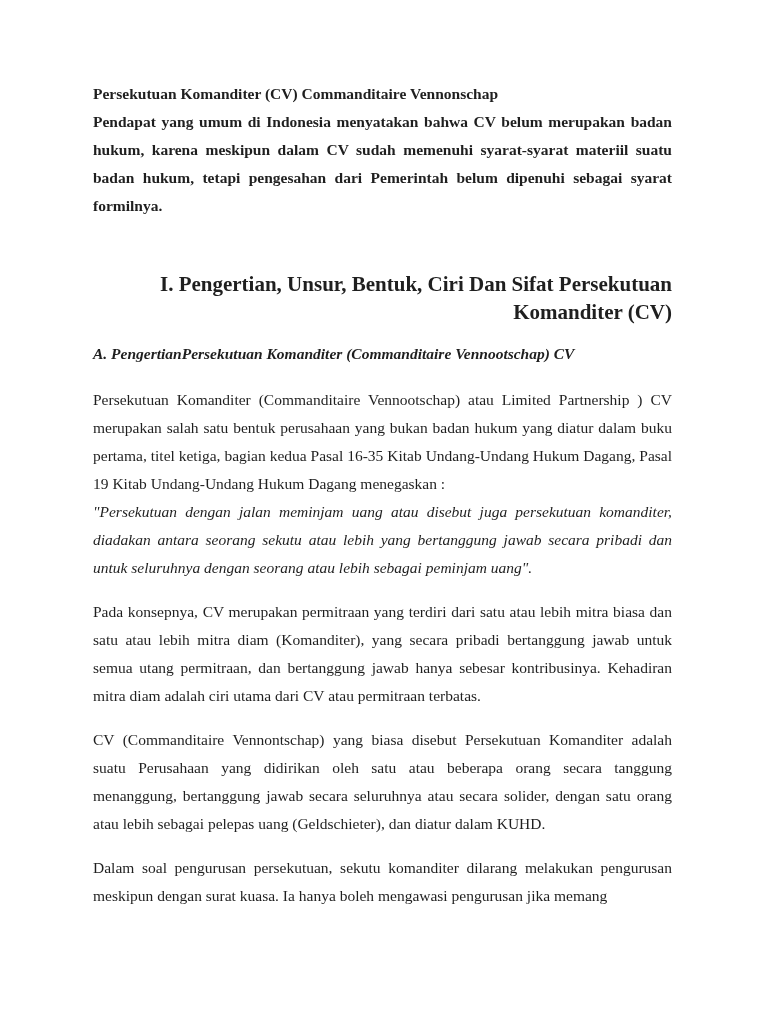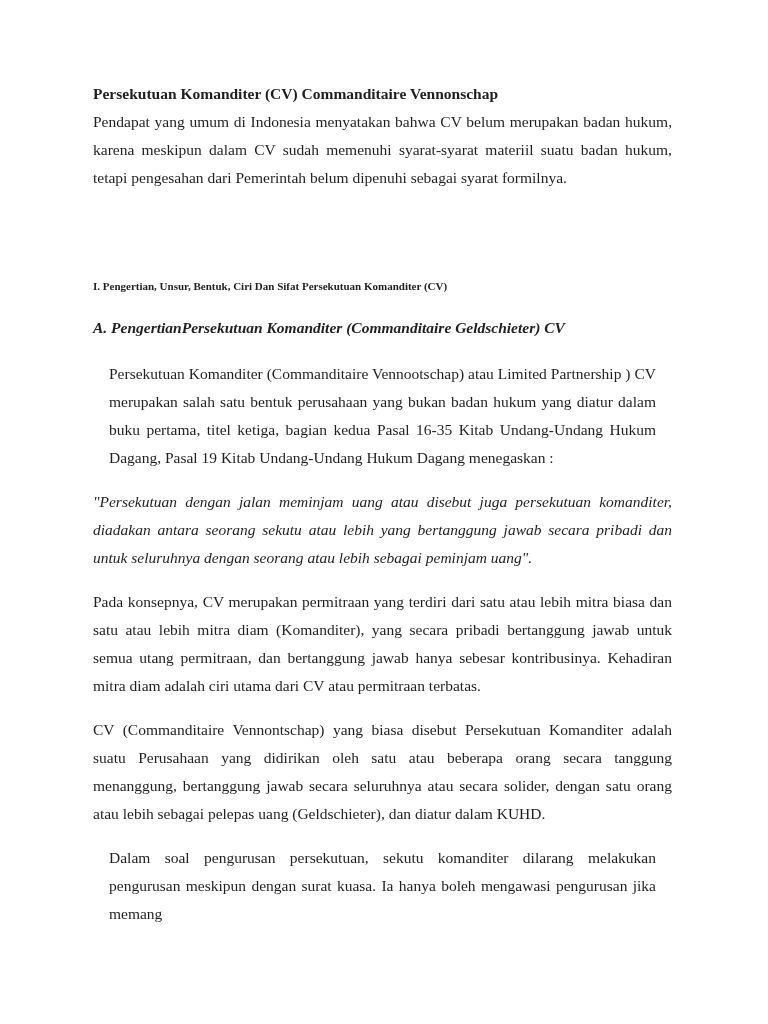--- a/index.html
+++ b/index.html
@@ -28,58 +28,59 @@
     font-weight: bold;
     margin: 0;
     text-align: left;
   }
   .para {
     margin: 0 0 16px 0;
     text-align: justify;
     text-justify: inter-word;
   }
   .para-intro {
-    margin: 0 0 80px 0;
+    margin: 0 0 50px 0;
+    font-weight: bold;
   }
   .section-heading {
-    font-size: 11px;
+    font-size: 21px;
     font-weight: bold;
     margin: 0 0 14px 0;
-    text-align: left;
+    text-align: right;
   }
   .subsection-heading {
     font-size: 15.5px;
     font-weight: bold;
     font-style: italic;
     margin: 0 0 18px 0;
     text-align: left;
   }
   .para-definition {
-    margin: 16px;
+    margin: 0;
   }
   .quote {
     font-style: italic;
     margin: 0 0 16px 0;
   }
   .para-last {
-    margin: 16px;
+    margin: 0;
   }
 </style>
 </head>
 <body>
 
 <div class="page">
 
   <h1 class="doc-title">Persekutuan Komanditer (CV) Commanditaire Vennonschap</h1>
 
   <p class="para para-intro">Pendapat yang umum di Indonesia menyatakan bahwa CV belum merupakan badan hukum, karena meskipun dalam CV sudah memenuhi syarat-syarat materiil suatu badan hukum, tetapi pengesahan dari Pemerintah belum dipenuhi sebagai syarat formilnya.</p>
 
   <h2 class="section-heading">I. Pengertian, Unsur, Bentuk, Ciri Dan Sifat  Persekutuan Komanditer (CV)</h2>
 
-  <h3 class="subsection-heading">A. PengertianPersekutuan Komanditer (Commanditaire Geldschieter) CV</h3>
+  <h3 class="subsection-heading">A. PengertianPersekutuan Komanditer (Commanditaire Vennootschap) CV</h3>
 
   <p class="para para-definition">Persekutuan Komanditer (Commanditaire Vennootschap) atau Limited Partnership ) CV merupakan salah satu bentuk perusahaan yang bukan badan hukum yang diatur dalam buku pertama, titel ketiga, bagian kedua Pasal 16-35 Kitab Undang-Undang Hukum Dagang, Pasal 19 Kitab Undang-Undang Hukum Dagang menegaskan :</p>
 
   <p class="para quote">"Persekutuan dengan jalan meminjam uang atau disebut juga persekutuan komanditer, diadakan antara seorang sekutu atau lebih yang bertanggung jawab secara pribadi dan untuk seluruhnya dengan seorang atau lebih sebagai peminjam uang".</p>
 
   <p class="para">Pada konsepnya, CV merupakan permitraan yang terdiri dari satu atau lebih mitra biasa dan satu atau lebih mitra diam (Komanditer), yang secara pribadi bertanggung jawab untuk semua utang permitraan, dan bertanggung jawab hanya sebesar kontribusinya. Kehadiran mitra diam adalah ciri utama dari CV atau permitraan terbatas.</p>
 
   <p class="para">CV (Commanditaire Vennontschap) yang biasa disebut Persekutuan Komanditer adalah suatu Perusahaan yang didirikan oleh satu atau beberapa orang secara tanggung menanggung, bertanggung jawab secara seluruhnya atau secara solider, dengan satu orang atau lebih sebagai pelepas uang (Geldschieter), dan diatur dalam KUHD.</p>
 
 

